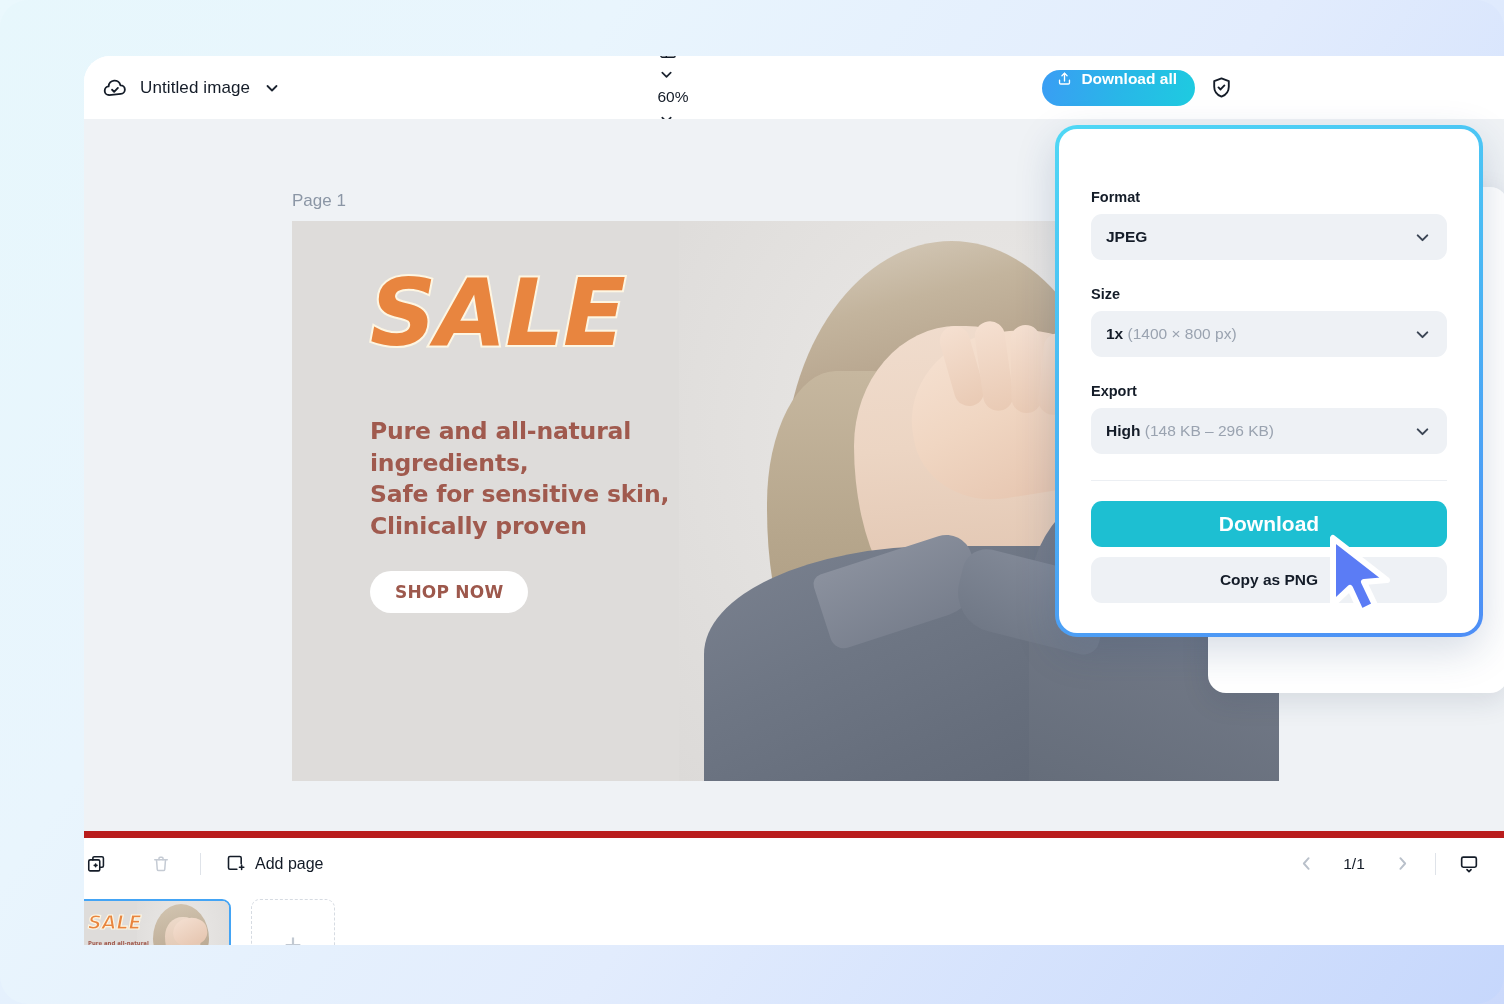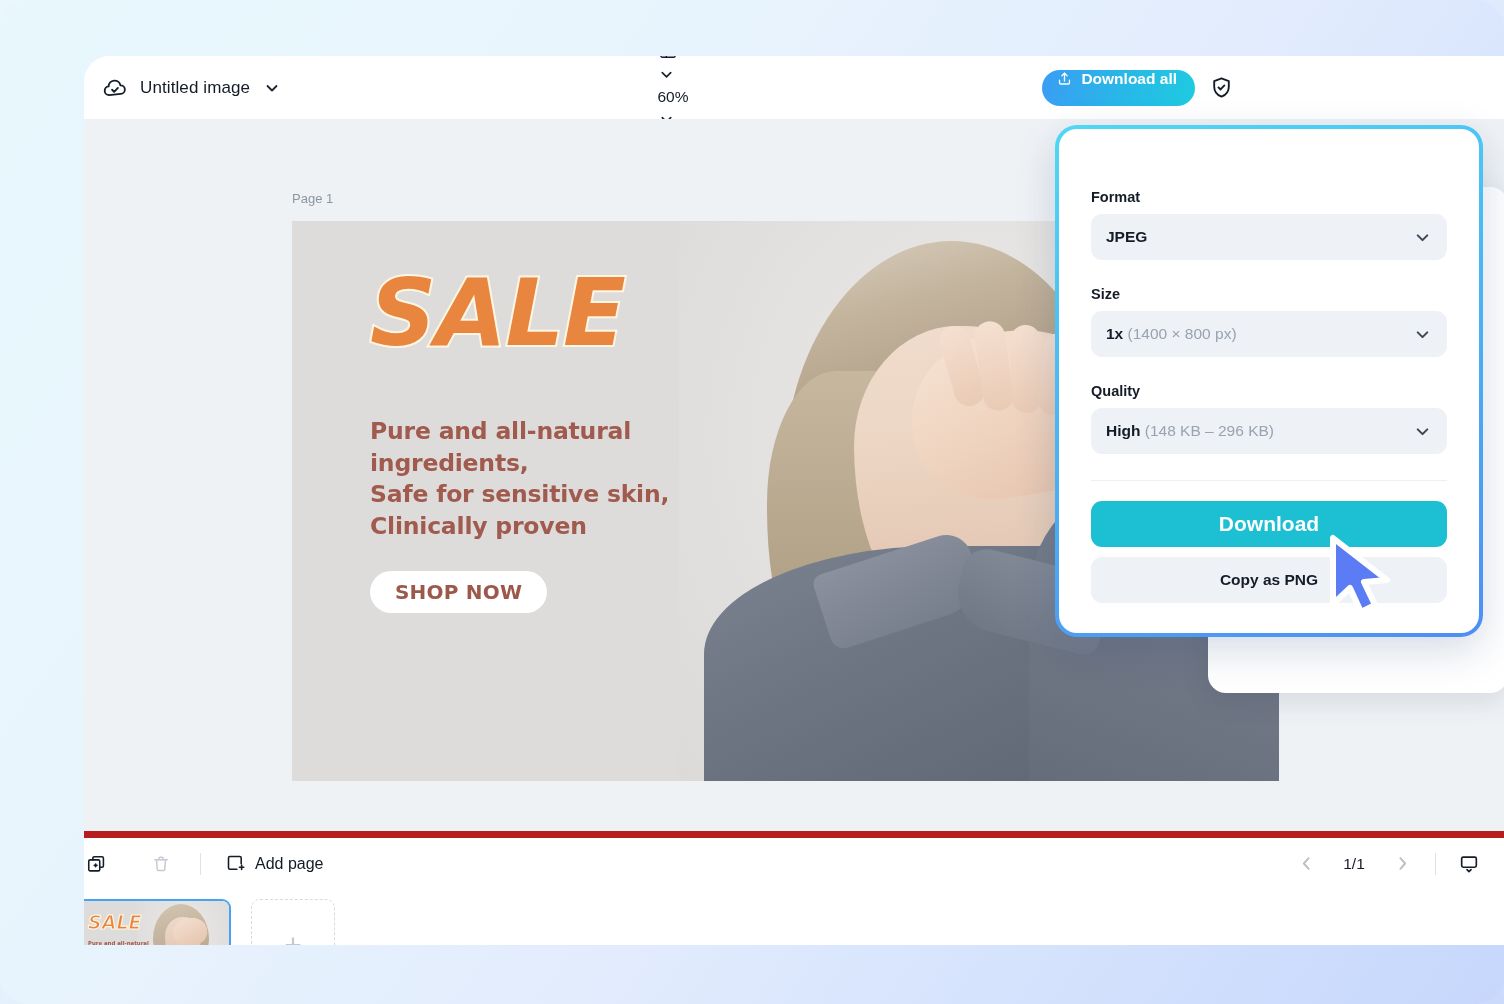--- a/index.html
+++ b/index.html
@@ -73,21 +73,21 @@
 
   
   .workspace {
     position: absolute; left: 0; top: 63px;
     width: 1420px; height: 712px;
     background: #eff2f5;
     overflow: hidden;
   }
   .page-label {
     position: absolute; left: 208px; top: 72px;
-    font-size: 13px; color: #8b96a5;
+    font-size: 17px; color: #8b96a5;
   }
   .canvas {
     position: absolute; left: 208px; top: 102px;
     width: 987px; height: 560px;
     background: #dedcda;
     overflow: hidden;
   }
   .canvas-text { position: absolute; left: 78px; top: 47px; width: 330px; }
   .sale-word {
     font-family: "DejaVu Sans", sans-serif;
@@ -101,21 +101,21 @@
     margin-top: 56px;
     font-family: "DejaVu Sans", sans-serif;
     font-size: 23.5px; font-weight: 600; line-height: 1.35;
     color: #a05a4e; white-space: pre-line; letter-spacing: -.2px;
   }
   .shop-btn {
     margin-top: 28px; display: inline-flex; align-items: center; justify-content: center;
     height: 42px; padding: 0 25px; border-radius: 21px; border: none;
     background: #ffffff; color: #9d584c;
     font-family: "DejaVu Sans", sans-serif;
-    font-size: 20px; font-weight: 800; letter-spacing: .2px; cursor: pointer;
+    font-size: 17px; font-weight: 800; letter-spacing: .2px; cursor: pointer;
   }
   
   .photo {
     position: absolute; right: 0; top: 0; width: 600px; height: 560px;
     background: radial-gradient(ellipse at 52% 38%, #eceae8 0%, #e3e1df 55%, #dcdad8 100%);
     overflow: hidden;
   }
   .ph-hair {
     position: absolute; left: 105px; top: 20px; width: 335px; height: 420px;
     background: linear-gradient(165deg, #d9cfc0 0%, #c3b49d 18%, #b3a089 38%, #bcac96 60%, #cdbfa8 85%);
@@ -500,21 +500,21 @@
         <span>1x</span>
         <span class="muted">(1400 × 800 px)</span>
       </span>
       <span style="display:flex">
         <svg viewBox="0 0 16 16" width="17" height="17" fill="none" stroke="#3b4554" stroke-width="1.9" stroke-linecap="round" stroke-linejoin="round">
             <path d="M3.5 6l4.5 4.5L12.5 6"></path>
           </svg>
       </span>
     </button>
 
-    <div class="ex-label">Quality</div>
+    <div class="ex-label">Export</div>
     <button class="ex-select">
       <span class="ex-val">
         <span>High</span>
         <span class="muted">(148 KB – 296 KB)</span>
       </span>
       <span style="display:flex">
         <svg viewBox="0 0 16 16" width="17" height="17" fill="none" stroke="#3b4554" stroke-width="1.9" stroke-linecap="round" stroke-linejoin="round">
             <path d="M3.5 6l4.5 4.5L12.5 6"></path>
           </svg>
       </span>

